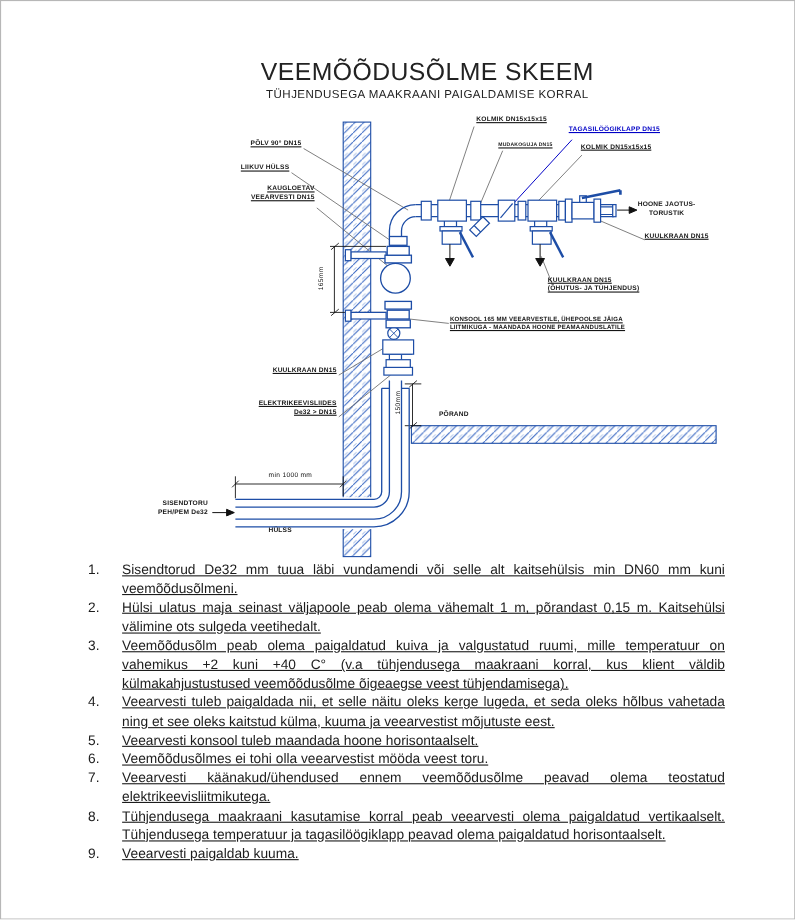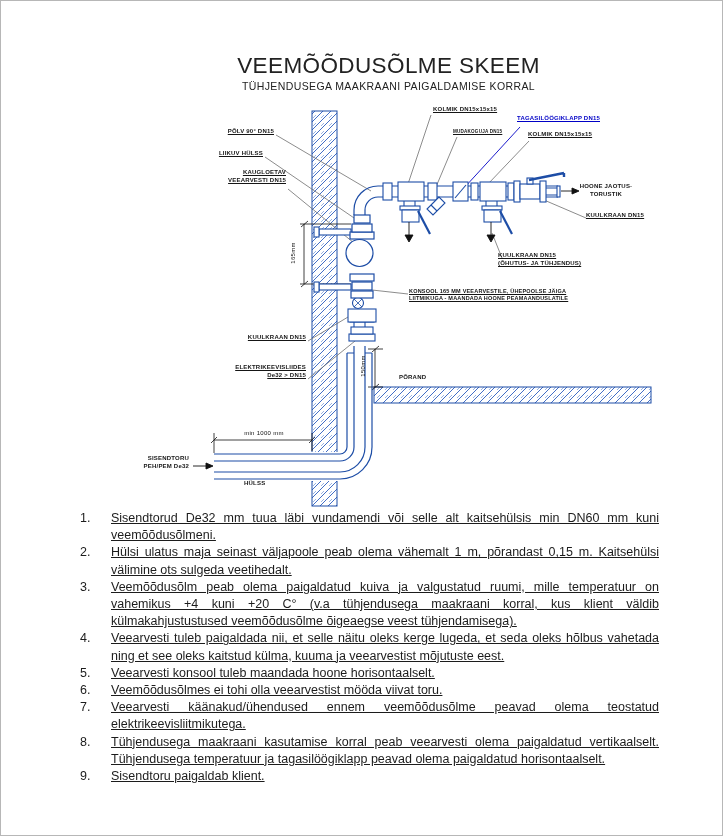--- a/index.html
+++ b/index.html
@@ -198,41 +198,41 @@
     <div class="note">
         <span class="num">1.</span>
         <div class="txt">Sisendtorud De32 mm tuua läbi vundamendi või selle alt kaitsehülsis min DN60 mm kuni veemõõdusõlmeni.</div>
       </div>
     <div class="note">
         <span class="num">2.</span>
         <div class="txt">Hülsi ulatus maja seinast väljapoole peab olema vähemalt 1 m, põrandast 0,15 m. Kaitsehülsi välimine ots sulgeda veetihedalt.</div>
       </div>
     <div class="note">
         <span class="num">3.</span>
-        <div class="txt">Veemõõdusõlm peab olema paigaldatud kuiva ja valgustatud ruumi, mille temperatuur on vahemikus +4 kuni +20 C° (v.a tühjendusega maakraani korral, kus klient väldib külmakahjustustused veemõõdusõlme õigeaegse veest tühjendamisega).</div>
+        <div class="txt">Veemõõdusõlm peab olema paigaldatud kuiva ja valgustatud ruumi, mille temperatuur on vahemikus +2 kuni +40 C° (v.a tühjendusega maakraani korral, kus klient väldib külmakahjustustused veemõõdusõlme õigeaegse veest tühjendamisega).</div>
       </div>
     <div class="note">
         <span class="num">4.</span>
         <div class="txt">Veearvesti tuleb paigaldada nii, et selle näitu oleks kerge lugeda, et seda oleks hõlbus vahetada ning et see oleks kaitstud külma, kuuma ja veearvestist mõjutuste eest.</div>
       </div>
     <div class="note">
         <span class="num">5.</span>
         <div class="txt">Veearvesti konsool tuleb maandada hoone horisontaalselt.</div>
       </div>
     <div class="note">
         <span class="num">6.</span>
-        <div class="txt">Veemõõdusõlmes ei tohi olla veearvestist mööda viivat toru.</div>
+        <div class="txt">Veemõõdusõlmes ei tohi olla veearvestist mööda veest toru.</div>
       </div>
     <div class="note">
         <span class="num">7.</span>
         <div class="txt">Veearvesti käänakud/ühendused ennem veemõõdusõlme peavad olema teostatud elektrikeevisliitmikutega.</div>
       </div>
     <div class="note">
         <span class="num">8.</span>
         <div class="txt">Tühjendusega maakraani kasutamise korral peab veearvesti olema paigaldatud vertikaalselt. Tühjendusega temperatuur ja tagasilöögiklapp peavad olema paigaldatud horisontaalselt.</div>
       </div>
     <div class="note">
         <span class="num">9.</span>
-        <div class="txt">Sisendtoru paigaldab klient.</div>
+        <div class="txt">Veearvesti paigaldab kuuma.</div>
       </div>
   </div>
 
 </div>
 
 </body></html>

